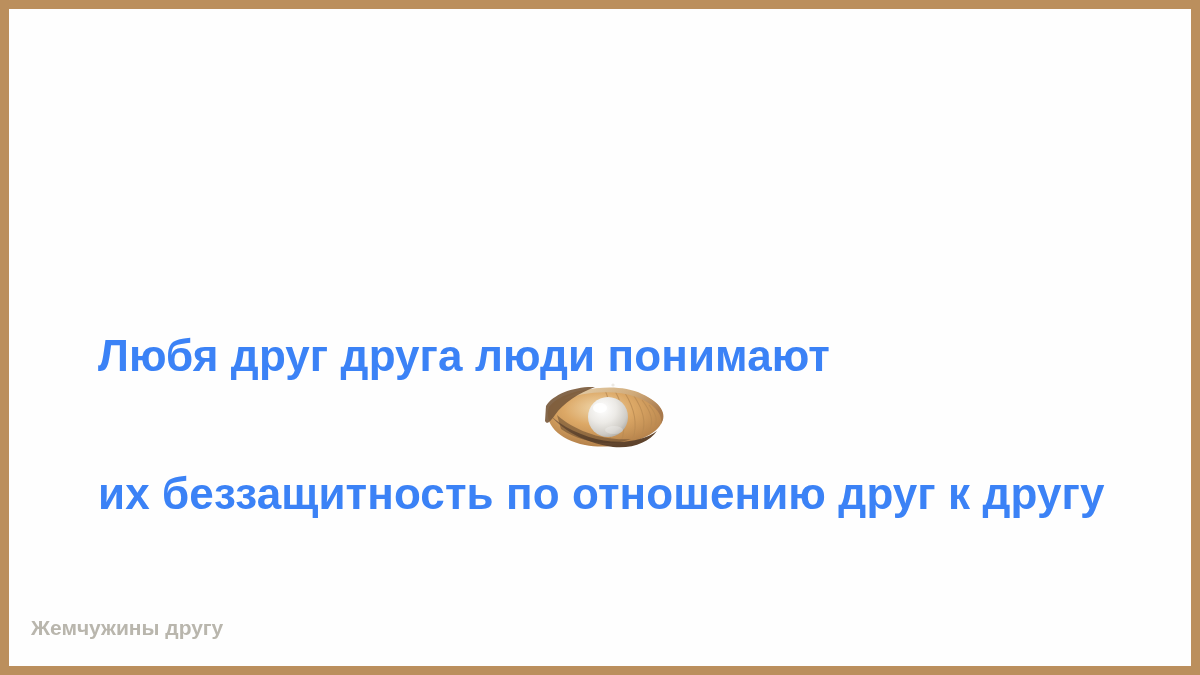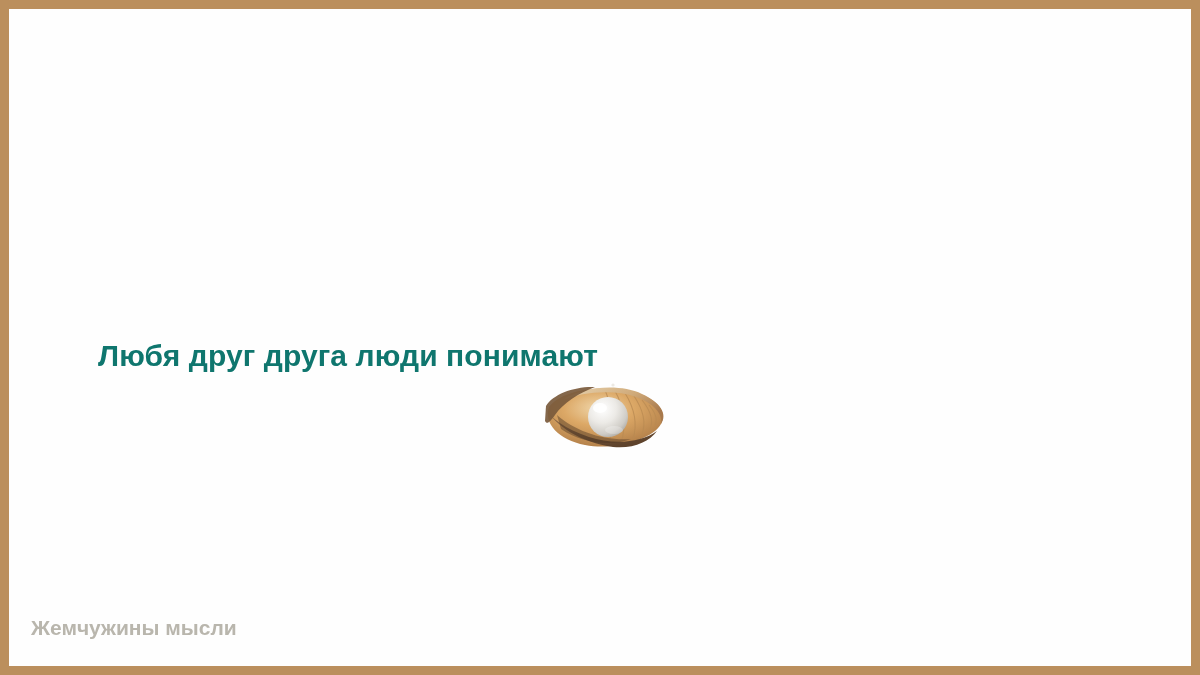--- a/index.html
+++ b/index.html
@@ -19,24 +19,24 @@
     overflow: hidden;
     font-family: "Liberation Sans", "DejaVu Sans", sans-serif;
   }
 
   
   .quote {
     position: absolute;
     left: 89px;
     top: 232px;
     width: 1020px;
-    color: #0f766e;
+    color: #3b82f6;
     font-family: "Liberation Sans", "DejaVu Sans", sans-serif;
     font-weight: bold;
-    font-size: 30px;
+    font-size: 44px;
     line-height: 46px;
     letter-spacing: 0.1px;
     white-space: pre-wrap;
   }
   .quote-line {
     display: block;
   }
 
   
   .emblem {
@@ -77,20 +77,21 @@
     text-decoration: none;
   }
 </style>
 </head>
 <body>
 
 <div class="card">
 
   <div class="quote">
     <span class="quote-line">Любя друг друга люди понимают</span>
+    <span class="quote-line">их беззащитность по отношению друг к другу</span>
   </div>
 
   <div class="emblem" aria-hidden="true">
     <svg viewBox="0 0 128 72" xmlns="http://www.w3.org/2000/svg">
       <defs>
         <radialGradient id="shellInner" cx="44%" cy="34%" r="72%">
           <stop offset="0%" stop-color="#f0d7ab"></stop>
           <stop offset="42%" stop-color="#dca866"></stop>
           <stop offset="100%" stop-color="#ad7a45"></stop>
         </radialGradient>
@@ -135,15 +136,15 @@
       <path d="M16 34 C34 50, 62 60, 90 58 C70 66, 40 62, 20 48 Z" fill="#4e3724" opacity="0.45"></path>
 
       <circle cx="67" cy="36" r="20" fill="url(#pearlGrad)"></circle>
       <ellipse cx="59" cy="27" rx="7" ry="5" fill="#ffffff" opacity="0.85"></ellipse>
       <ellipse cx="73" cy="49" rx="9" ry="4" fill="#ffffff" opacity="0.25"></ellipse>
 
       <circle cx="72" cy="4" r="1.6" fill="#e7e3dc" opacity="0.8"></circle>
     </svg>
   </div>
 
-  <div class="footer-left">Жемчужины мысли</div>
+  <div class="footer-left">Жемчужины другу</div>
 
 </div>
 
 </body></html>

